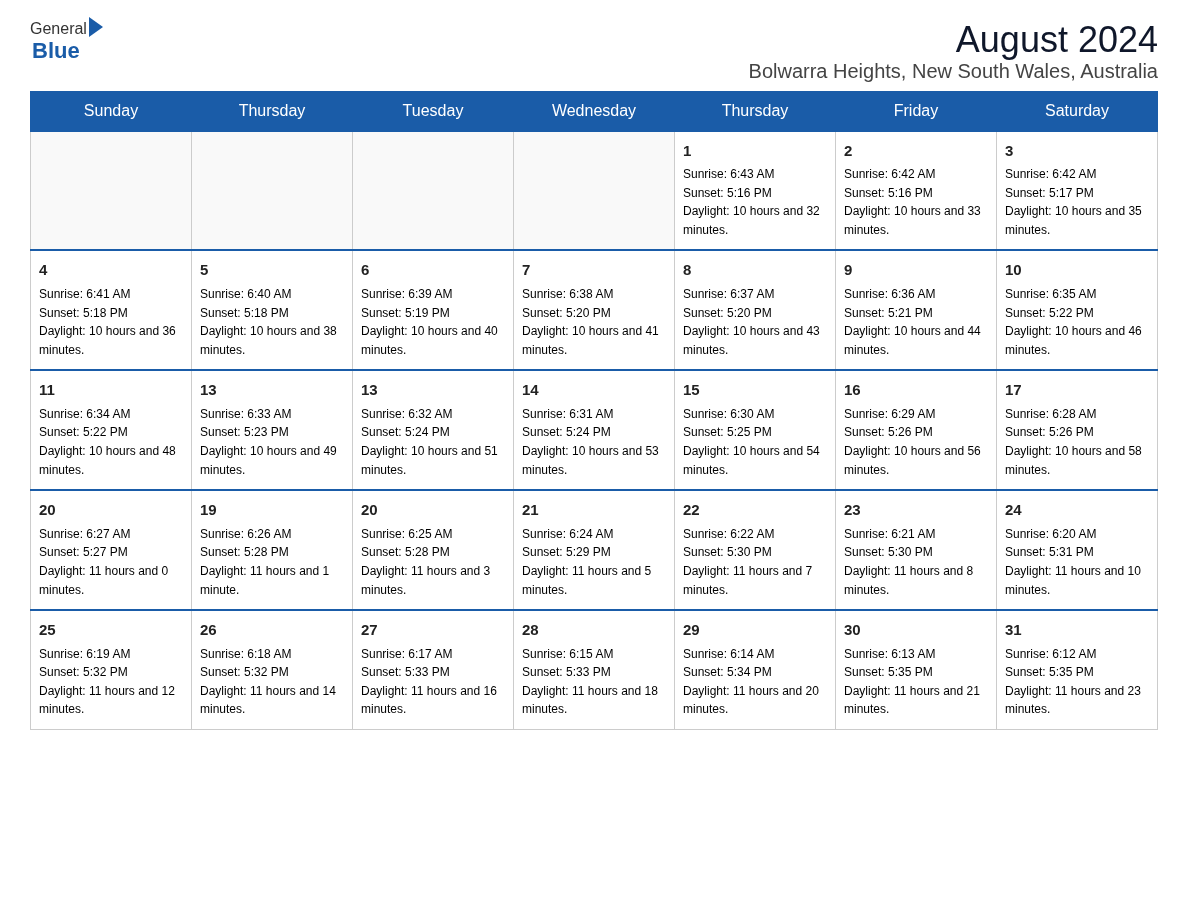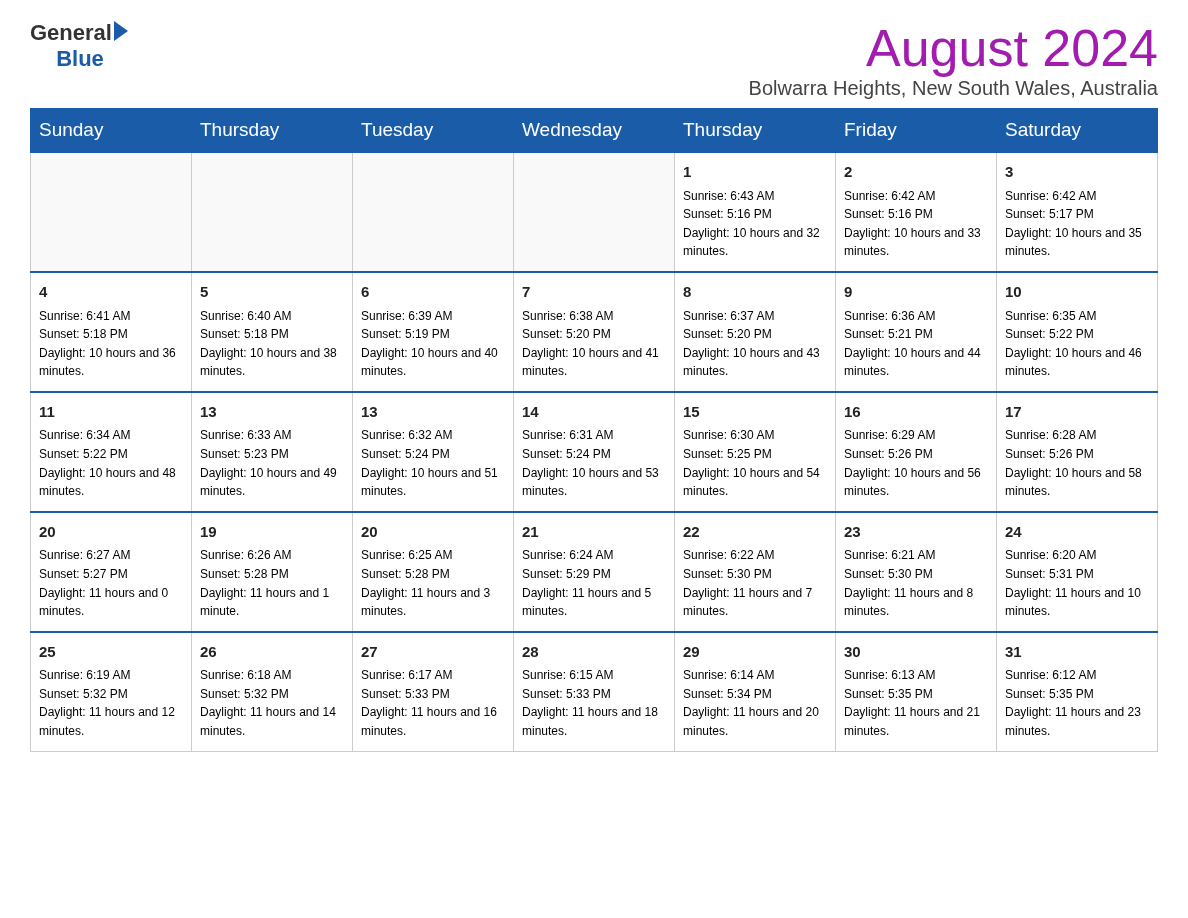--- a/index.html
+++ b/index.html
@@ -10,22 +10,22 @@
       min-height: 918px;
       padding: 20px 30px;
     }
     .header-area {
       display: flex;
       justify-content: space-between;
       align-items: flex-start;
       margin-bottom: 8px;
     }
     .logo-text-general {
-      font-size: 22px;
-      font-weight: bold;
+      font-size: 16px;
+      font-weight: normal;
       color: #333;
     }
     .logo-arrow {
       width: 0;
       height: 0;
       border-left: 14px solid #1a5ca8;
       border-top: 10px solid transparent;
       border-bottom: 10px solid transparent;
       margin-left: 2px;
       margin-top: -4px;
@@ -36,49 +36,48 @@
     }
     .logo-line1 {
       display: flex;
       align-items: center;
     }
     .logo-line2 {
       font-size: 22px;
       font-weight: bold;
       color: #1a5ca8;
       margin-left: 2px;
-      text-align: center;
     }
     .title-area {
       text-align: right;
     }
     .month-title {
-      font-size: 52px;
+      font-size: 36px;
       font-weight: 300;
-      color: #a21caf;
+      color: #0f172a;
       line-height: 1.1;
     }
     .location-title {
       font-size: 20px;
       color: #444;
       font-weight: normal;
       margin-top: 0;
     }
     .calendar-table {
       width: 100%;
       border-collapse: collapse;
       margin-top: 8px;
     }
     .calendar-table th {
       background-color: #1a5ca8;
       color: #fff;
-      font-size: 19px;
+      font-size: 16px;
       font-weight: normal;
       padding: 10px 8px;
-      text-align: left;
+      text-align: center;
       border: 1px solid #1a5ca8;
     }
     .calendar-table td {
       vertical-align: top;
       border: 1px solid #ccc;
       padding: 8px 8px 10px 8px;
       width: 14.28%;
       min-height: 110px;
       font-size: 12.5px;
       color: #222;

